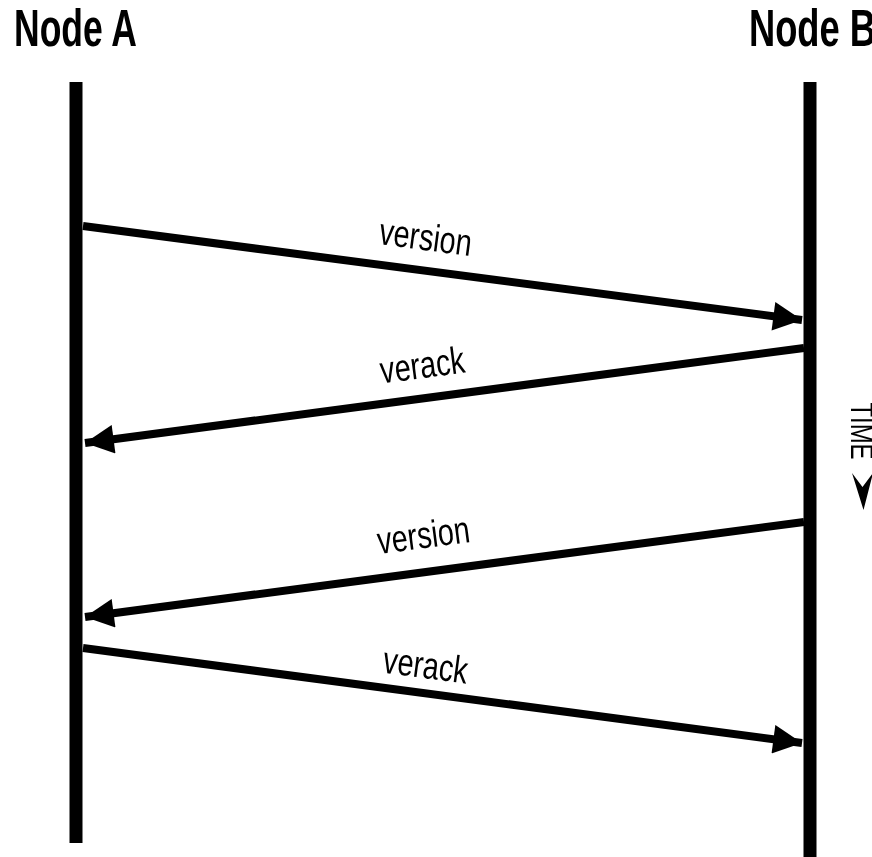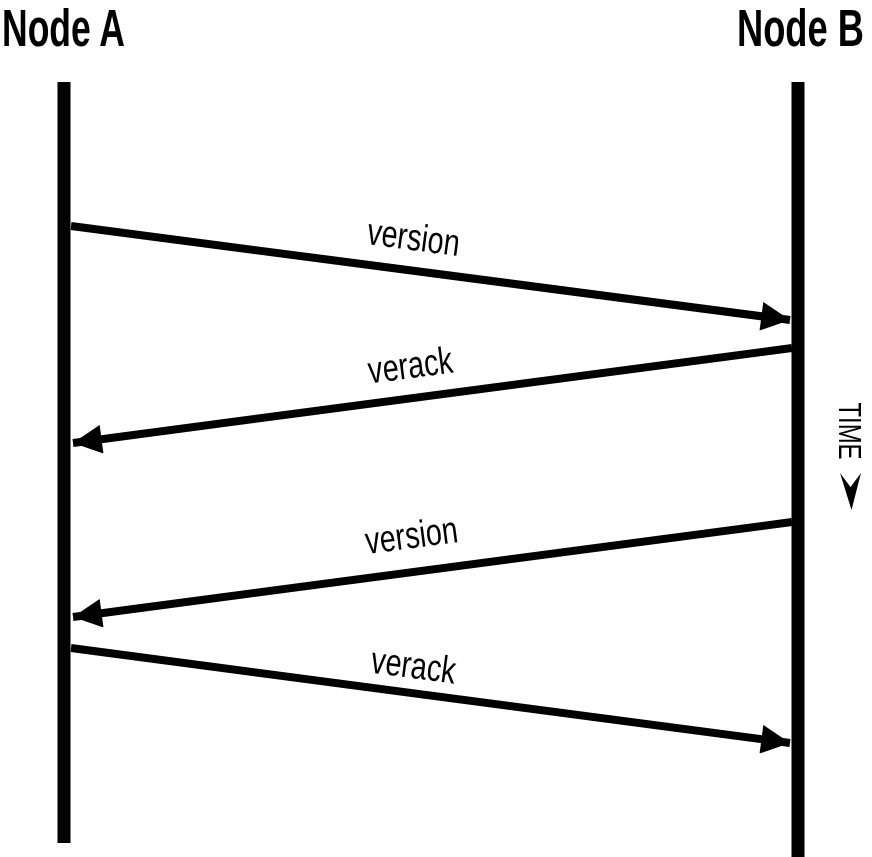--- a/index.html
+++ b/index.html
@@ -7,20 +7,21 @@
   html, body {
     width: 872px; height: 857px;
     background: var(--paper);
     font-family: "Liberation Sans", sans-serif;
     overflow: hidden;
   }
   .stage {
     position: relative;
     width: 872px; height: 857px;
     background: var(--paper);
+    padding-left: 12px;
   }
   svg { display: block; }
   .node-title {
     font-family: "Liberation Sans", sans-serif;
     font-weight: bold;
     font-size: 51px;
     fill: var(--ink);
   }
   .msg-label {
     font-family: "Liberation Sans", sans-serif;

